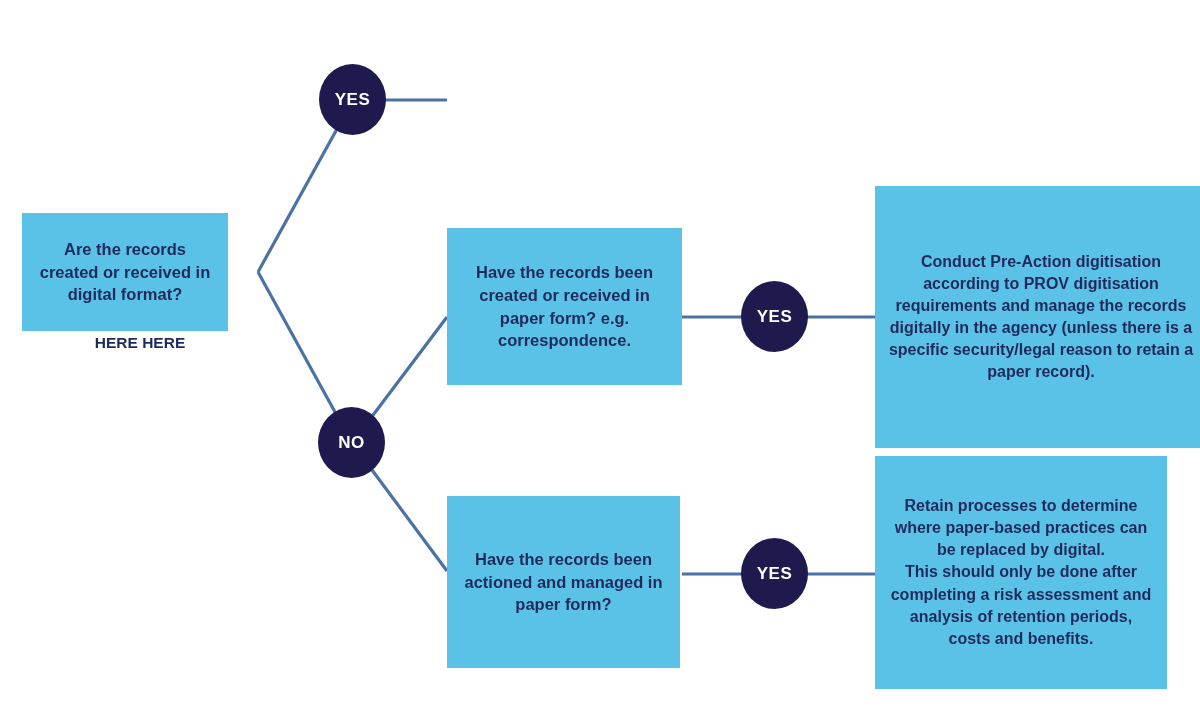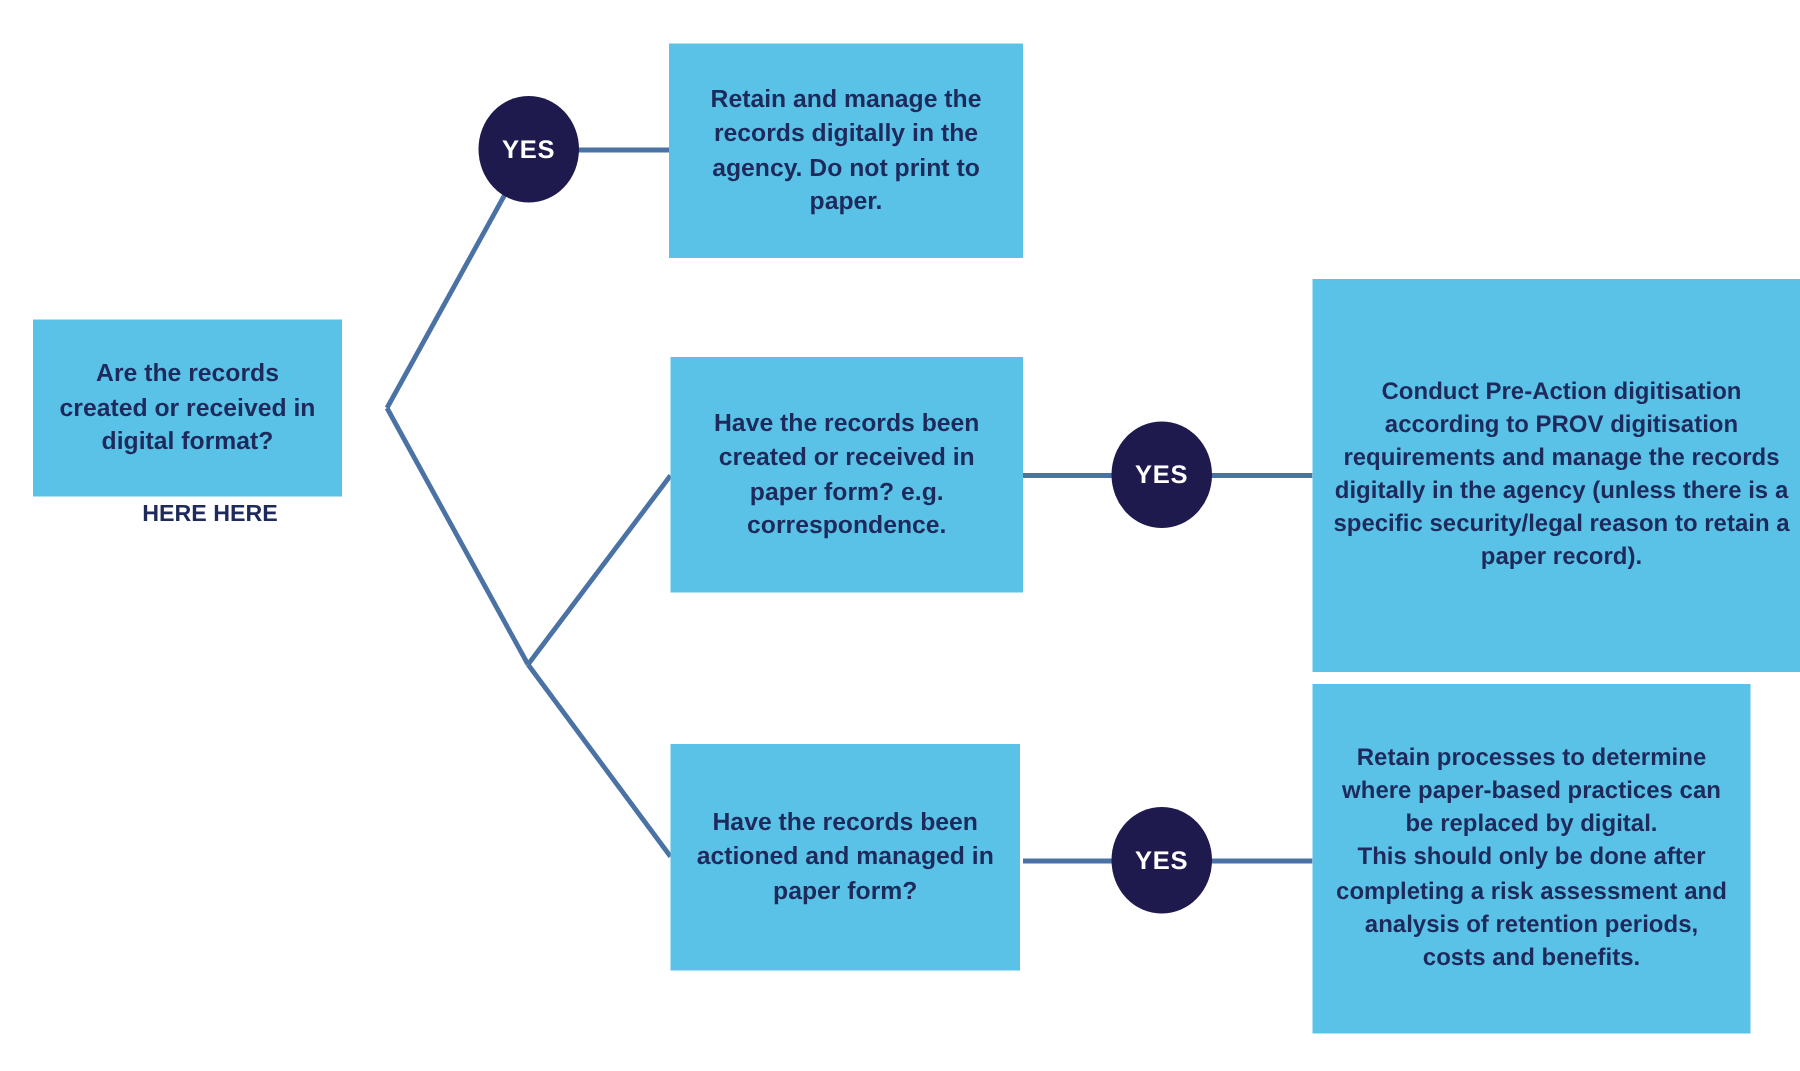--- a/index.html
+++ b/index.html
@@ -89,38 +89,38 @@
   <div class="node-box q-box" style="left:22px;top:213px;width:206px;height:118px;">
     <span>Are the records created or received in digital format?</span>
   </div>
 
   <div class="start-label">HERE HERE</div>
 
   <div class="decision-circle" style="left:319px;top:64px;">
     <span>YES</span>
   </div>
 
+  <div class="decision-circle" style="left:318px;top:407px;">
+    <span>NO</span>
+  </div>
 
   <div class="decision-circle" style="left:741px;top:281px;">
     <span>YES</span>
   </div>
 
   <div class="decision-circle" style="left:741px;top:538px;">
     <span>YES</span>
   </div>
 
-  <div class="node-box q-box" style="left:446px;top:29px;width:236px;height:143px;">
-    <span>Retain and manage the records digitally in the agency. Do not print to paper.</span>
-  </div>
 
-  <div class="node-box q-box" style="left:447px;top:238px;width:235px;height:157px;">
+  <div class="node-box q-box" style="left:447px;top:228px;width:235px;height:157px;">
     <span>Have the records been created or received in paper form? e.g. correspondence.</span>
   </div>
 
-  <div class="node-box q-box" style="left:447px;top:496px;width:233px;height:151px;">
+  <div class="node-box q-box" style="left:447px;top:496px;width:233px;height:172px;">
     <span>Have the records been actioned and managed in paper form?</span>
   </div>
 
   <div class="node-box big-box" style="left:875px;top:186px;width:332px;height:262px;">
     <span class="para">Conduct Pre-Action digitisation according to PROV digitisation requirements and manage the records digitally in the agency (unless there is a specific security/legal reason to retain a paper record).</span>
   </div>
 
   <div class="node-box big-box" style="left:875px;top:456px;width:292px;height:233px;">
     <span class="para">Retain processes to determine where paper-based practices can be replaced by digital.</span>
     <span class="para">This should only be done after completing a risk assessment and analysis of retention periods, costs and benefits.</span>

